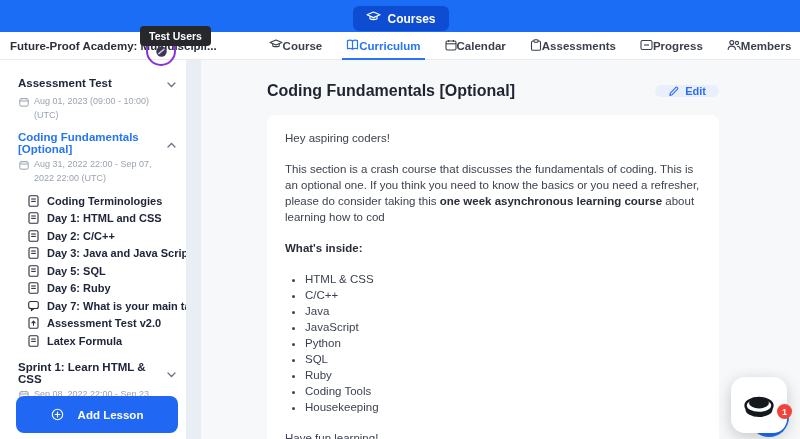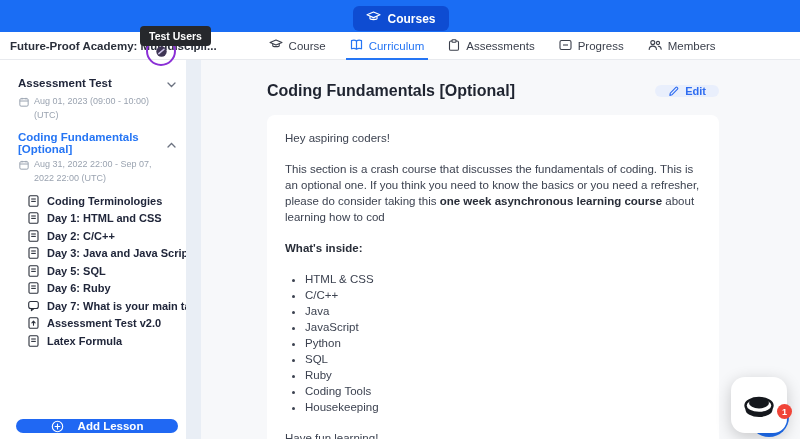--- a/index.html
+++ b/index.html
@@ -29,21 +29,21 @@
   .user-row { display:flex; align-items:center; gap:7px; }
   .user-name { font-size:11.5px; font-weight:700; }
   .owner { background:#fff; color:#0d3fa6; font-size:7.5px; font-weight:800; padding:2px 8px; border-radius:8px; letter-spacing:.3px; }
   .user-email { font-size:9px; color:rgba(255,255,255,.85); }
 
   
   .coursebar { height:28px; background:#fff; border-bottom:1px solid #e8eaee; display:flex; align-items:center; padding:0 0 0 10px; }
   .course-name { font-size:11.5px; font-weight:600; color:#2a2f3a; white-space:nowrap; }
   .ring-space { width:52px; }
   .tabs { display:flex; gap:24px; align-items:center; height:100%; }
-  .tab { display:flex; gap:6px; align-items:center; font-size:11.5px; font-weight:400; color:#3a3f4b;
+  .tab { display:flex; gap:0; align-items:center; font-size:11.5px; font-weight:700; color:#3a3f4b;
          height:100%; position:relative; cursor:pointer; white-space:nowrap; }
   .tab.active { color:#2575f4; }
   .tab.active::after { content:""; position:absolute; bottom:-1px; left:-4px; right:-4px; height:2px; background:#2575f4; }
 
   
   .tooltip { position:absolute; top:26px; left:140px; background:#26282c; color:#fff; font-size:10.5px; font-weight:600;
              padding:4px 9px; border-radius:4px; z-index:20; white-space:nowrap; }
   .purple-ring { position:absolute; top:36px; left:146px; width:30px; height:30px; border:2px solid #8b2fd6;
                  border-radius:50%; z-index:19; display:flex; align-items:center; justify-content:center; background:transparent; }
 
@@ -53,21 +53,21 @@
   .sec-head { display:flex; justify-content:space-between; align-items:center; padding:2px 2px; cursor:pointer; }
   .sec-title { font-size:11.5px; font-weight:700; color:#20263a; }
   .sec-title.blue { color:#2575f4; }
   .date-row { display:flex; gap:5px; align-items:flex-start; color:#9aa3b0; font-size:9px; line-height:1.5;
               padding:1px 14px 7px 3px; }
   .date-row svg { flex:0 0 auto; margin-top:2px; }
   .lesson { display:flex; gap:8px; align-items:center; font-size:11px; font-weight:600; color:#20263a;
             padding:0 0 0 12px; height:17.5px; cursor:pointer; white-space:nowrap; }
   .lesson svg { flex:0 0 auto; }
   .sprint-group { margin-top:9px; }
-  .add-lesson { position:absolute; left:8px; right:8px; bottom:6px; height:14px; background:#2068f3; color:#fff;
+  .add-lesson { position:absolute; left:8px; right:8px; bottom:6px; height:37px; background:#2068f3; color:#fff;
                 border:none; border-radius:8px; display:flex; align-items:center; justify-content:center; gap:14px;
                 font-size:11.5px; font-weight:700; cursor:pointer; font-family:inherit; }
 
   .divider-strip { width:15px; background:#e9eef5; flex:0 0 auto; }
 
   .main { flex:1; background:#f7f8fa; padding:22px 0 0 0; overflow:hidden; position:relative; }
   .main-inner { width:452px; margin-left:66px; }
   .main-head { display:flex; align-items:center; justify-content:space-between; }
   .page-title { font-size:16px; font-weight:800; color:#1f2430; }
   .edit-btn { background:#e9effc; color:#2f6df0; border:none; font-size:11px; font-weight:700;
@@ -169,20 +169,31 @@
         <svg width="13" height="12" viewBox="0 0 13 12" fill="none" stroke="#2575f4" stroke-width="1.2" stroke-linejoin="round">
             <path d="M6.5 2C5.2 1 3 1 1.5 1.6v8.2C3 9.2 5.2 9.2 6.5 10.2c1.3-1 3.5-1 5-.4V1.6C10 1 7.8 1 6.5 2z"></path>
             <path d="M6.5 2v8.2"></path>
           </svg>
       </span>
       <span>Curriculum</span>
     </div>
     <div class="tab">
       <span>
         <svg width="12" height="12" viewBox="0 0 12 12" fill="none" stroke="#3a3f4b" stroke-width="1.1">
+            <rect x="1" y="2" width="10" height="9" rx="1.5"></rect>
+            <line x1="1" y1="4.8" x2="11" y2="4.8"></line>
+            <line x1="3.6" y1="1" x2="3.6" y2="3"></line>
+            <line x1="8.4" y1="1" x2="8.4" y2="3"></line>
+          </svg>
+      </span>
+      <span>Calendar</span>
+    </div>
+    <div class="tab">
+      <span>
+        <svg width="12" height="12" viewBox="0 0 12 12" fill="none" stroke="#3a3f4b" stroke-width="1.1">
             <rect x="1.5" y="2" width="9" height="9.3" rx="1.4"></rect>
             <rect x="4" y="0.8" width="4" height="2.4" rx="0.8" fill="#fff"></rect>
           </svg>
       </span>
       <span>Assessments</span>
     </div>
     <div class="tab">
       <span>
         <svg width="13" height="12" viewBox="0 0 13 12" fill="none" stroke="#3a3f4b" stroke-width="1.1">
             <rect x="1" y="1.5" width="11" height="9" rx="1.5"></rect>
@@ -319,20 +330,39 @@
     </div>
     <div class="lesson">
       <svg width="11" height="12" viewBox="0 0 11 12" fill="none" stroke="#2a2f3a" stroke-width="1.1">
           <rect x="1" y="0.7" width="9" height="10.6" rx="1.4"></rect>
           <line x1="3.2" y1="4" x2="7.8" y2="4"></line>
           <line x1="3.2" y1="6.4" x2="7.8" y2="6.4"></line>
         </svg>
       <span>Latex Formula</span>
     </div>
 
+    <div class="sprint-group">
+      <div class="sec-head">
+        <span class="sec-title">Sprint 1: Learn HTML &amp; CSS</span>
+        <span>
+          <svg width="9" height="6" viewBox="0 0 9 6" fill="none" stroke="#6b7280" stroke-width="1.3" stroke-linecap="round">
+              <path d="M1 1l3.5 3.5L8 1"></path>
+            </svg>
+        </span>
+      </div>
+      <div class="date-row">
+        <svg width="10" height="10" viewBox="0 0 12 12" fill="none" stroke="#9aa3b0" stroke-width="1.2">
+            <rect x="1" y="2" width="10" height="9" rx="1.5"></rect>
+            <line x1="1" y1="4.8" x2="11" y2="4.8"></line>
+            <line x1="3.6" y1="1" x2="3.6" y2="3"></line>
+            <line x1="8.4" y1="1" x2="8.4" y2="3"></line>
+          </svg>
+        <span>Sep 08, 2022 22:00 - Sep 23, 2022 22:00 (UTC)</span>
+      </div>
+    </div>
 
     <button class="add-lesson">
       <svg width="13" height="13" viewBox="0 0 14 14" fill="none" stroke="#fff" stroke-width="1.2" stroke-linecap="round">
           <circle cx="7" cy="7" r="5.6"></circle>
           <path d="M7 4.4v5.2M4.4 7h5.2"></path>
         </svg>
       <span>Add Lesson</span>
     </button>
   </div>
 

